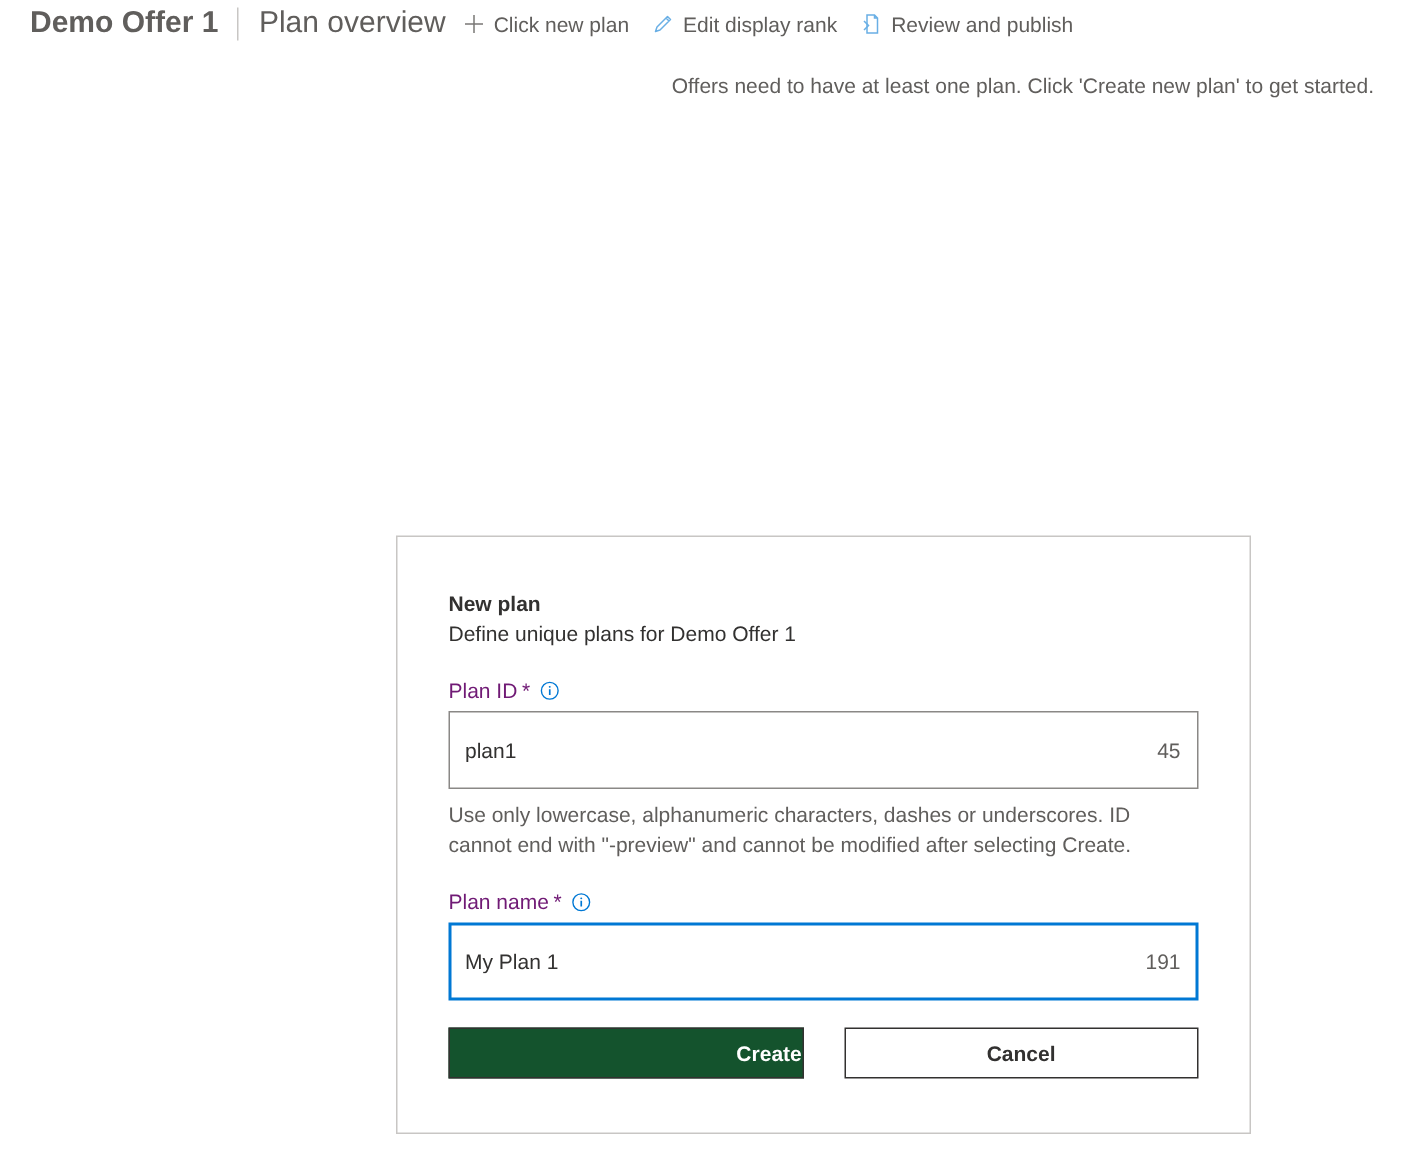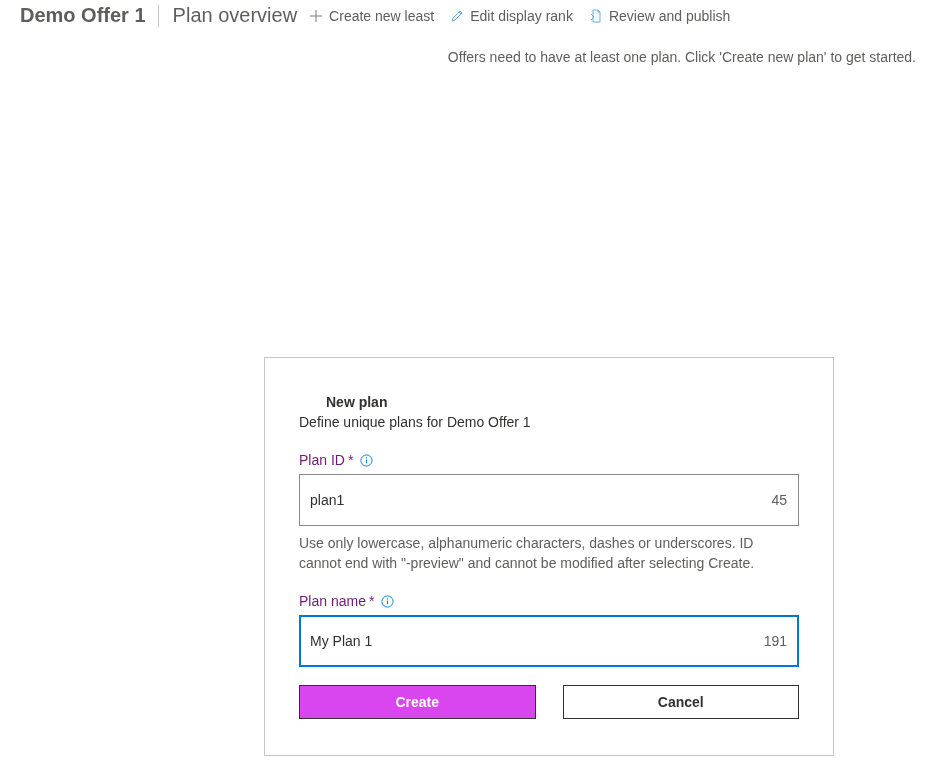--- a/index.html
+++ b/index.html
@@ -78,21 +78,20 @@
       width: 570px;
       border: 1px solid #c8c6c4;
       background: #ffffff;
       padding: 36px 34px 36px 34px;
     }
     .modal-title {
       font-size: 14px;
       font-weight: 600;
       color: #323130;
       margin-bottom: 4px;
-      margin-left: 27px;
     }
     .modal-subtitle {
       font-size: 14px;
       color: #323130;
       margin-bottom: 22px;
     }
     .field-label {
       font-size: 14px;
       color: #701a75;
       display: flex;
@@ -154,22 +153,23 @@
     .btn {
       flex: 1;
       height: 34px;
       font-size: 14px;
       font-weight: 600;
       font-family: inherit;
       cursor: pointer;
       border: 1px solid #323130;
     }
     .btn-primary {
-      background: #d946ef;
+      background: #14532d;
       color: #ffffff;
+      text-align: right;
     }
     .btn-secondary {
       background: #ffffff;
       color: #323130;
       margin-left: 19px;
     }
   </style>
 </head>
 <body>
 
@@ -177,21 +177,21 @@
   <span class="offer-title">Demo Offer 1</span>
   <span class="divider-vert"></span>
   <span class="page-title">Plan overview</span>
   <div class="toolbar">
     <button class="toolbar-btn">
       <span class="icon">
         <svg width="14" height="14" viewBox="0 0 14 14">
             <path d="M7 1v12M1 7h12" stroke="#797775" stroke-width="1" fill="none"></path>
           </svg>
       </span>
-      <span>Create new least</span>
+      <span>Click new plan</span>
     </button>
     <button class="toolbar-btn">
       <span class="icon">
         <svg width="14" height="14" viewBox="0 0 14 14">
             <path d="M2 12l1-3 7-7 2 2-7 7-3 1z M9 3l2 2" stroke="#69afe5" stroke-width="1" fill="none" stroke-linejoin="round"></path>
           </svg>
       </span>
       <span>Edit display rank</span>
     </button>
     <button class="toolbar-btn">

